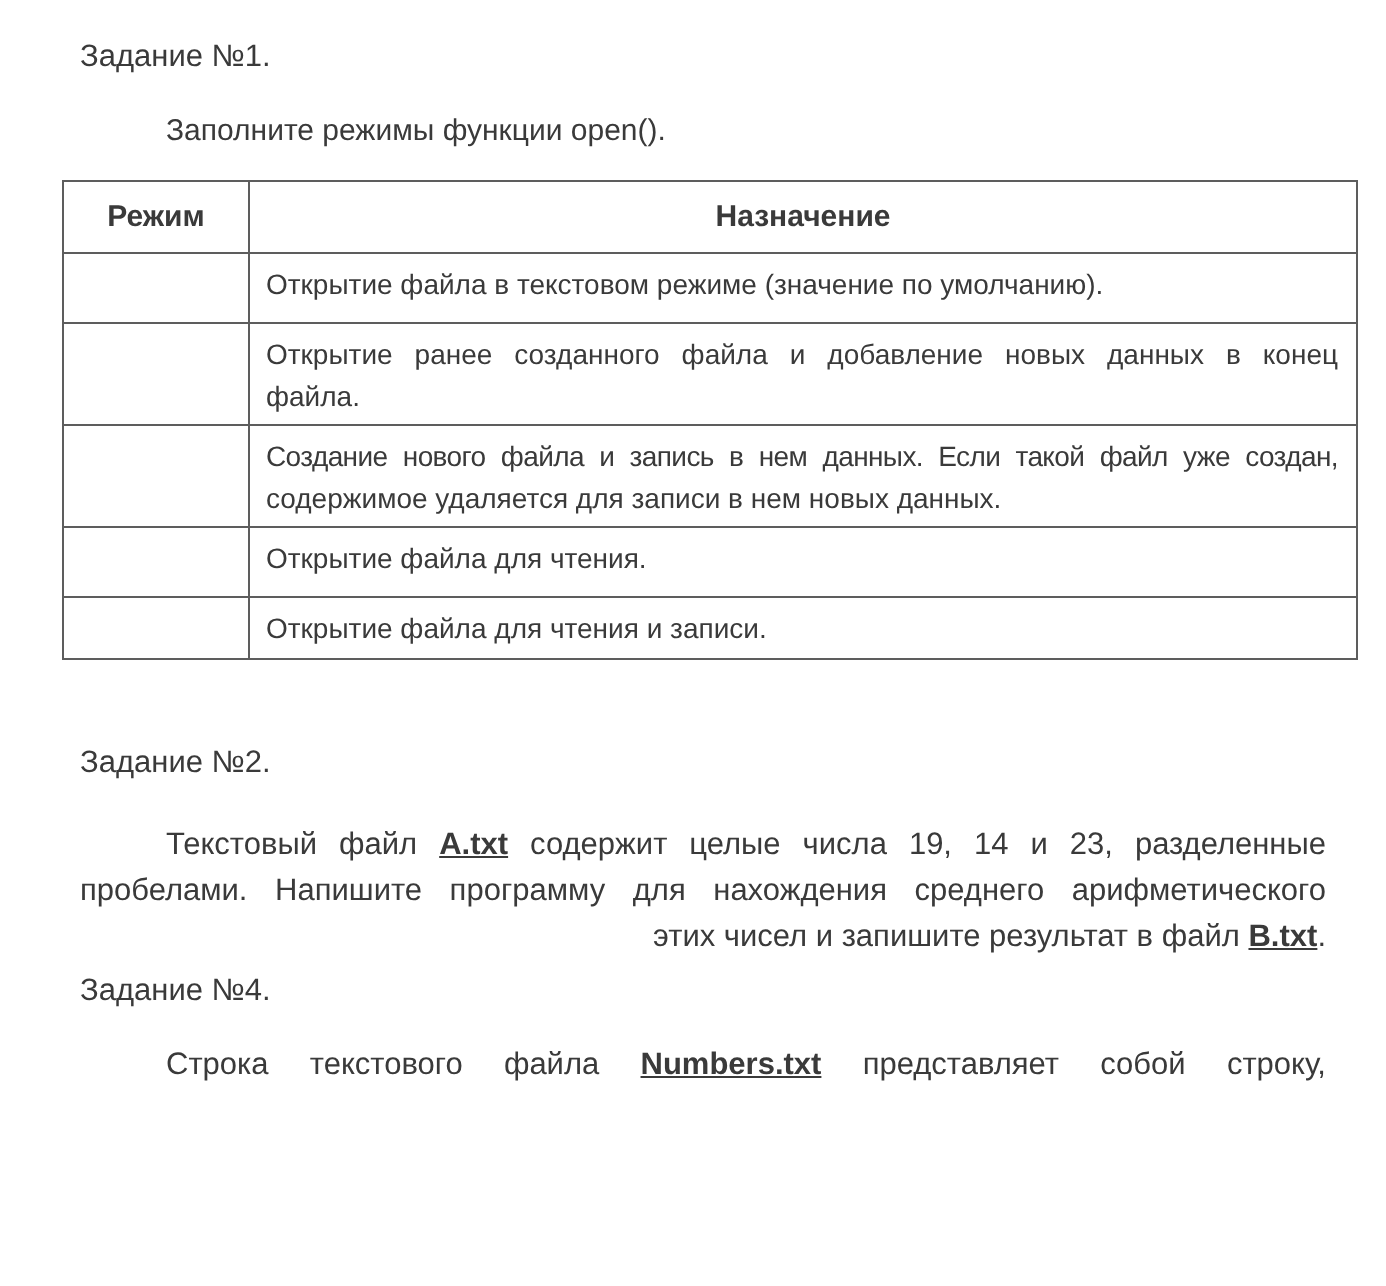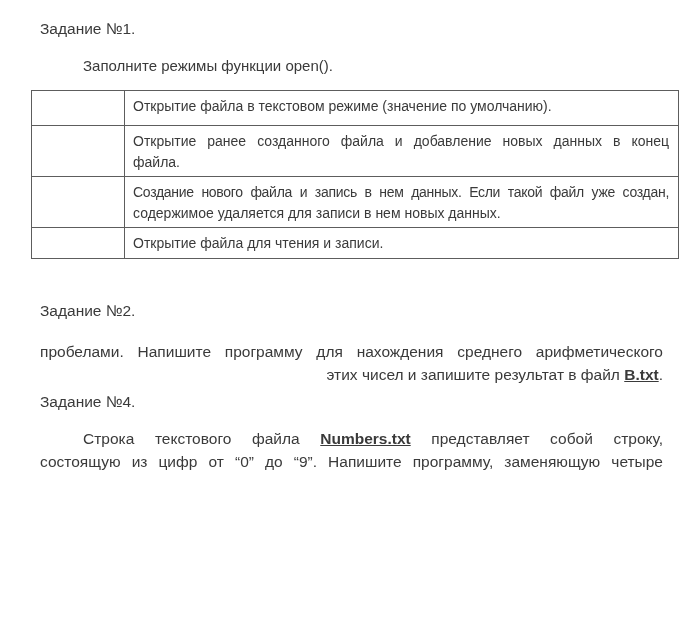--- a/index.html
+++ b/index.html
@@ -80,54 +80,64 @@
 
   <div class="title">Задание №1.</div>
   <div class="subtitle">Заполните режимы функции open().</div>
 
   <table class="modes-table">
     <colgroup>
         <col class="col-mode">
         <col class="col-purpose">
       </colgroup>
     <tbody>
+      <tr class="h-header">
+        <th>Режим</th>
+        <th>Назначение</th>
+      </tr>
       <tr class="h-single">
         <td class="mode-cell"></td>
         <td class="purpose-cell">
           <div class="cell-line">Открытие файла в текстовом режиме (значение по умолчанию).</div>
         </td>
       </tr>
       <tr class="h-double3">
         <td class="mode-cell"></td>
         <td class="purpose-cell">
           <div class="cell-line jline">Открытие ранее созданного файла и добавление новых данных в конец</div>
           <div class="cell-line">файла.</div>
         </td>
       </tr>
       <tr class="h-double4">
         <td class="mode-cell"></td>
         <td class="purpose-cell">
           <div class="cell-line jline tight">Создание нового файла и запись в нем данных. Если такой файл уже создан,</div>
           <div class="cell-line">содержимое удаляется для записи в нем новых данных.</div>
         </td>
       </tr>
+      <tr class="h-single">
+        <td class="mode-cell"></td>
+        <td class="purpose-cell">
+          <div class="cell-line">Открытие файла для чтения.</div>
+        </td>
+      </tr>
       <tr class="h-last">
         <td class="mode-cell"></td>
         <td class="purpose-cell">
           <div class="cell-line">Открытие файла для чтения и записи.</div>
         </td>
       </tr>
     </tbody>
   </table>
 
   <div class="title title2">Задание №2.</div>
   <div class="para">
+    <div class="pline jline indented"><span>Текстовый файл </span><span class="filename">A.txt</span><span> содержит целые числа 19, 14 и 23, разделенные</span></div>
     <div class="pline jline">пробелами. Напишите программу для нахождения среднего арифметического</div>
     <div class="pline"><span>этих чисел и запишите результат в файл </span><span class="filename">B.txt</span><span>.</span></div>
   </div>
 
   <div class="title title3">Задание №4.</div>
   <div class="para para3">
     <div class="pline jline indented"><span>Строка текстового файла </span><span class="filename">Numbers.txt</span><span> представляет собой строку,</span></div>
-    <div class="pline jline">состоящую из цифр от “0” до “9”. Напишите программу, заменяющую четыре</div>
   </div>
 
 </div>
 
 </body></html>

